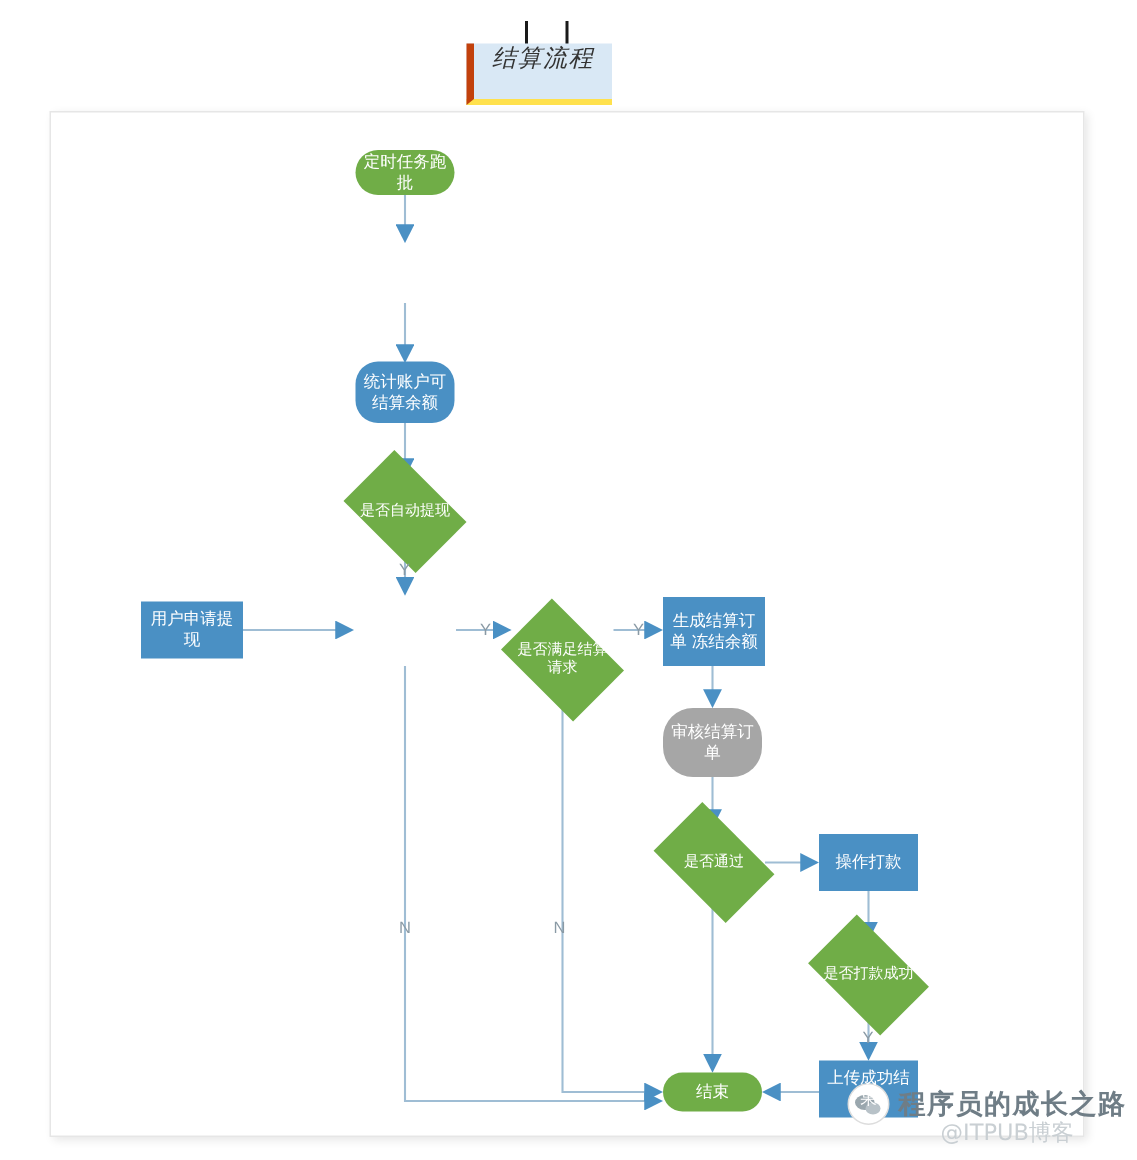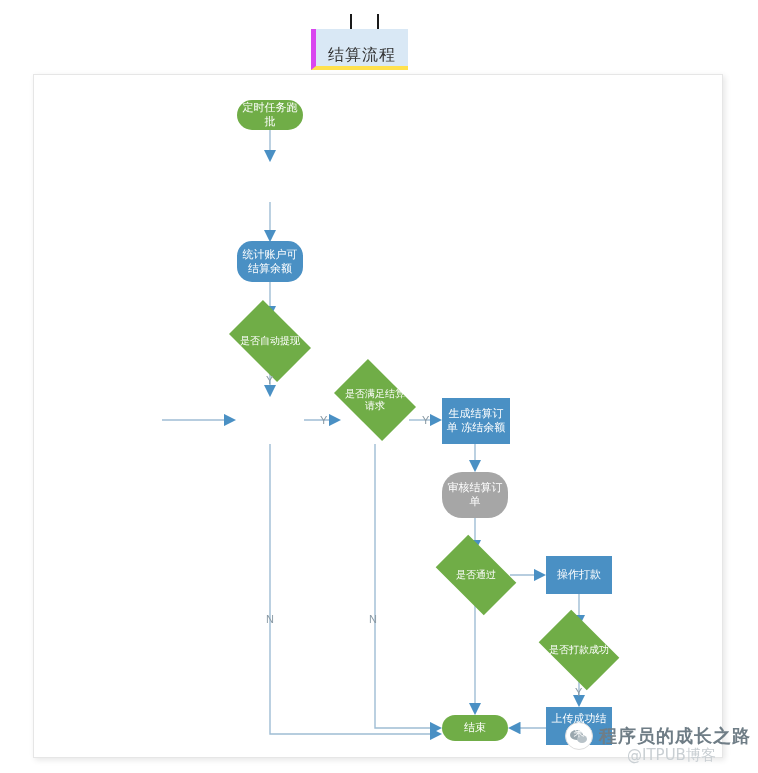--- a/index.html
+++ b/index.html
@@ -11,27 +11,28 @@
     position:relative;
   }
   #stage{position:absolute;left:0;top:0;width:758px;height:773px;}
 
   
   .title-badge{
     position:absolute;
     left:311px;top:29px;
     width:97px;height:41px;
     background:#d9e8f5;
-    border-left:5px solid #d946ef;
+    border-left:5px solid #c2410c;
     border-bottom:4px solid #ffe14d;
     box-sizing:border-box;
-    display:flex;align-items:flex-end;justify-content:center;
+    display:flex;align-items:flex-start;justify-content:center;
     color:#333333;
     font-size:16px;
     letter-spacing:1px;
+    font-style:italic;
   }
   .pin{position:absolute;width:2px;background:#1a1a1a;}
   .pin .head{
     position:absolute;left:-3px;bottom:-4px;
     width:8px;height:8px;border-radius:50%;background:#111;
   }
 
   
   .canvas{
     position:absolute;
@@ -180,23 +181,26 @@
 
   <div class="node rect" style="left:237px;top:241px;width:66px;height:41px;border-radius:15px;">
     <span class="lbl">统计账户可结算余额</span>
   </div>
 
   <div class="node diamond" style="left:236px;top:317px;width:68px;height:48px;">
     <span class="dshape"></span>
     <span class="dlabel">是否自动提现</span>
   </div>
 
-
-
-  <div class="node diamond" style="left:341px;top:376px;width:68px;height:48px;">
+  <div class="node rect" style="left:94px;top:401px;width:68px;height:38px;">
+    <span class="lbl">用户申请提现</span>
+  </div>
+
+
+  <div class="node diamond" style="left:341px;top:416px;width:68px;height:48px;">
     <span class="dshape"></span>
     <span class="dlabel">是否满足结算请求</span>
   </div>
 
   <div class="node rect" style="left:442px;top:398px;width:68px;height:46px;">
     <span class="lbl">生成结算订单 冻结余额</span>
   </div>
 
   <div class="node rect-gray" style="left:442px;top:472px;width:66px;height:46px;">
     <span class="lbl">审核结算订单</span>

